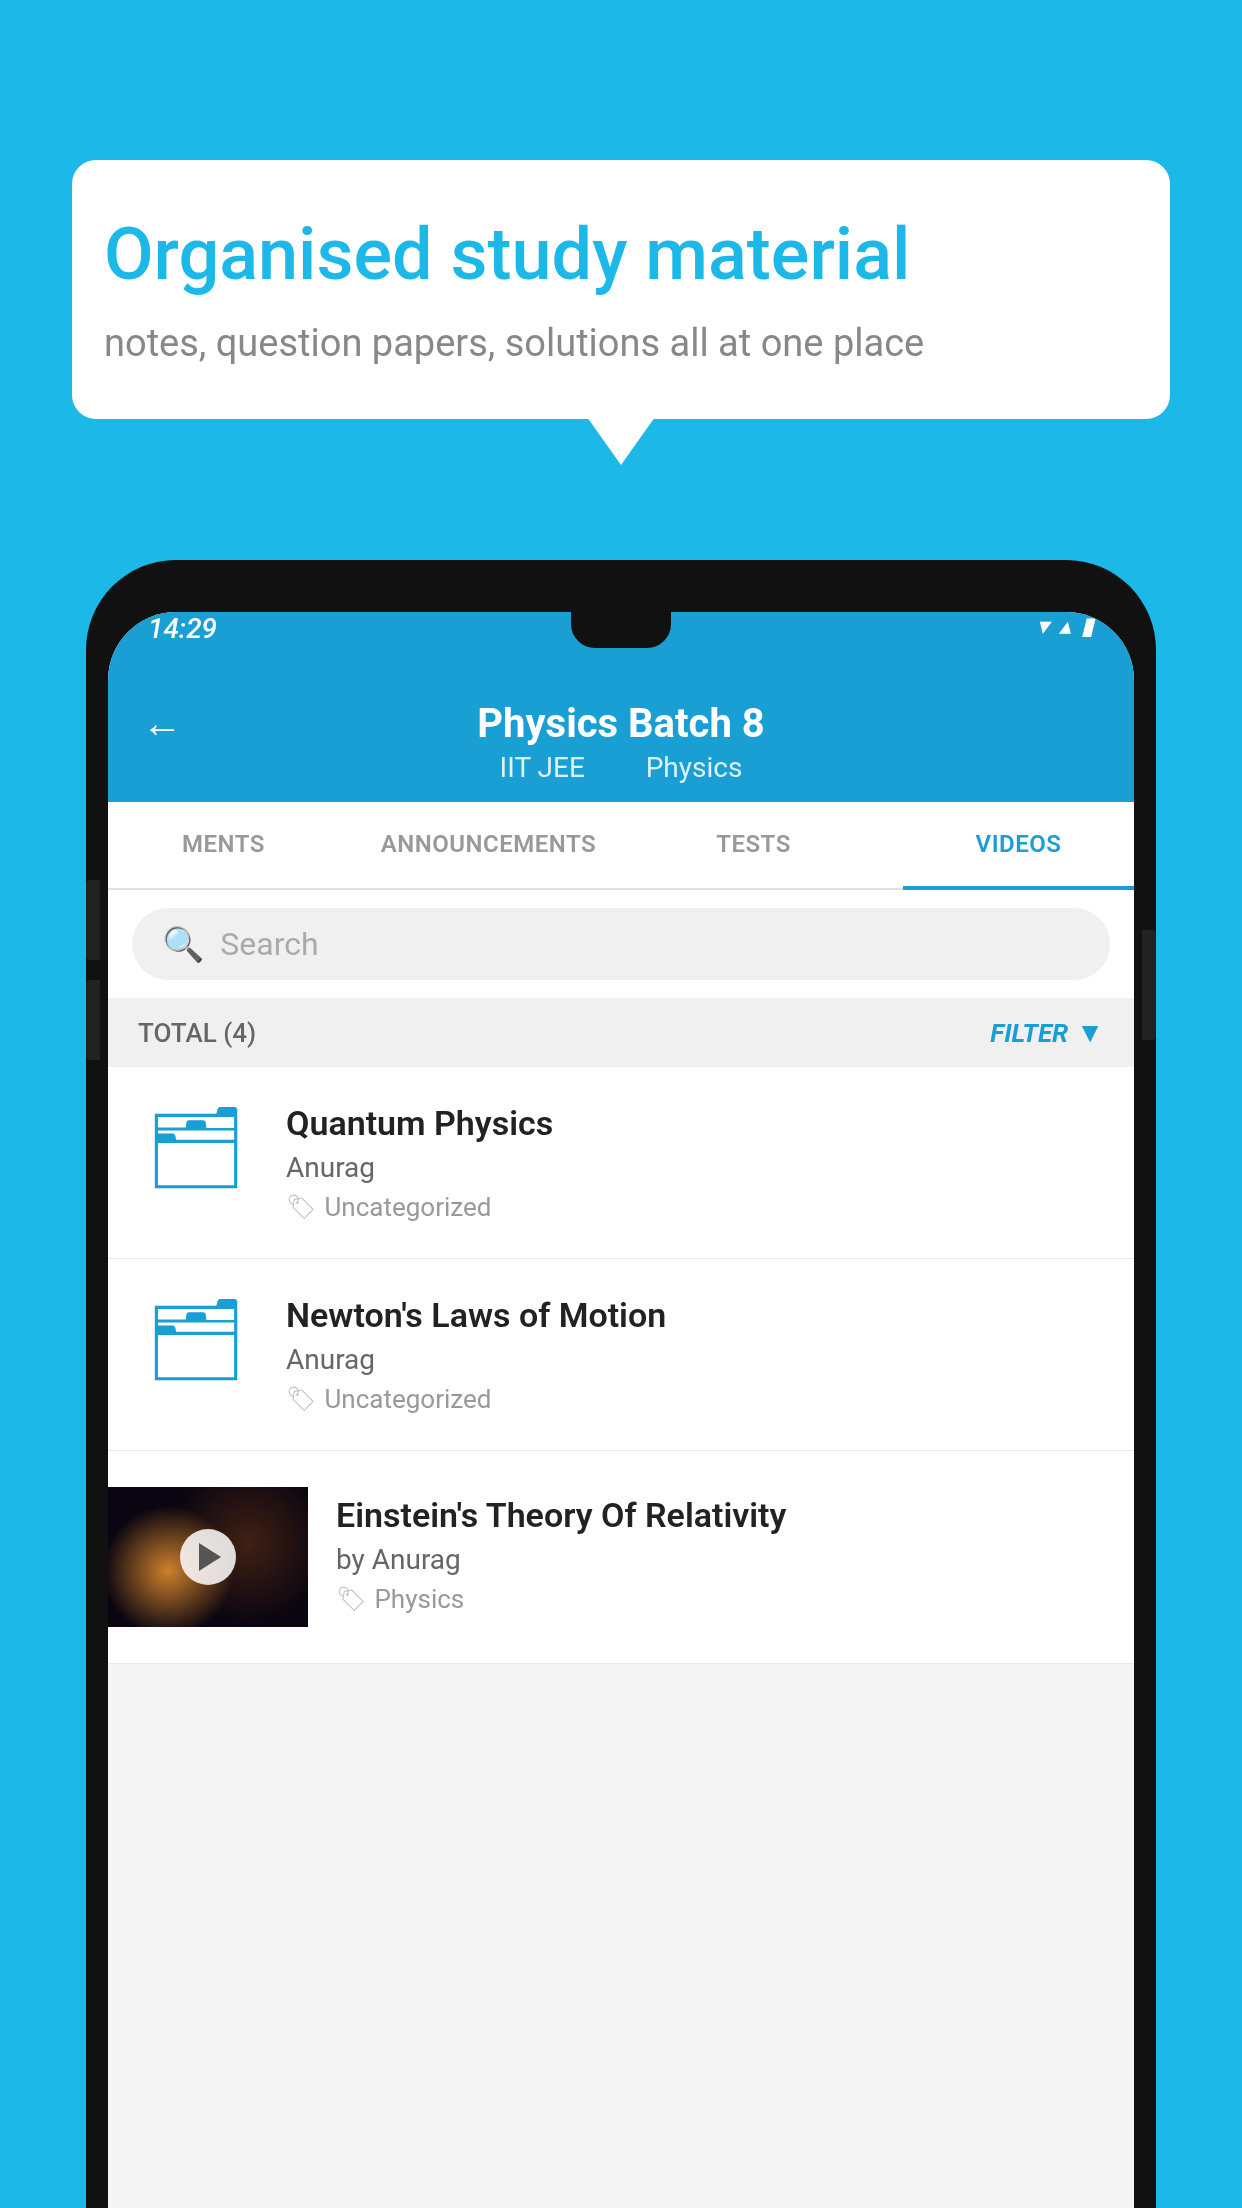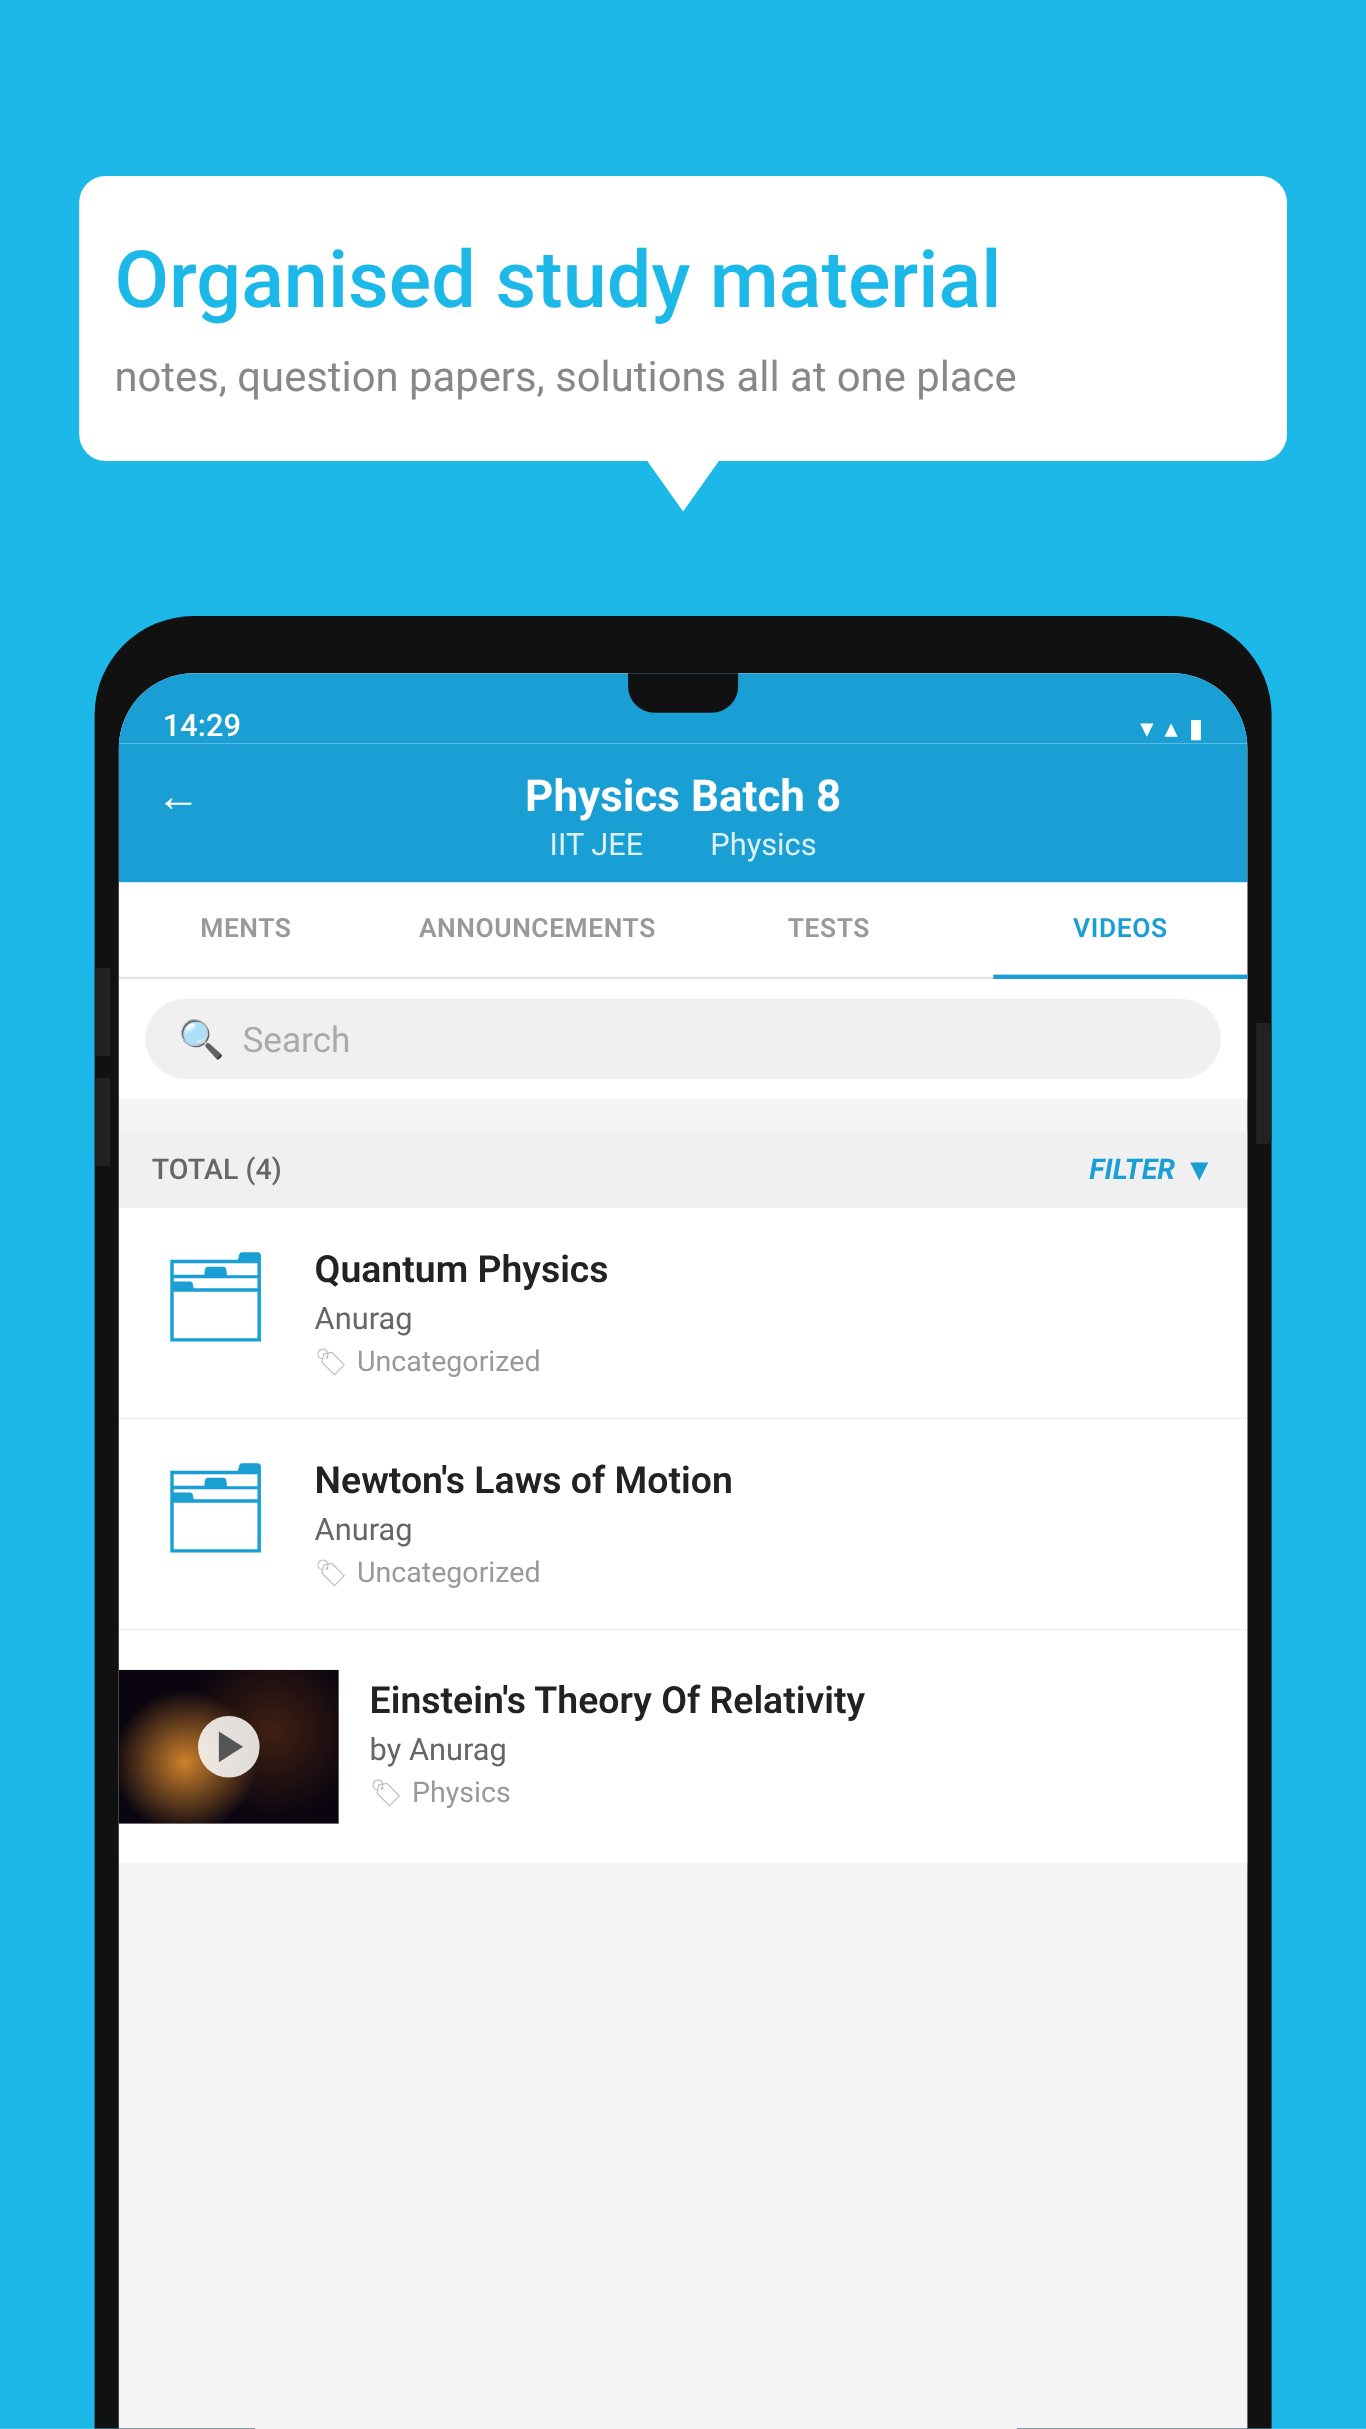--- a/index.html
+++ b/index.html
@@ -70,24 +70,25 @@
       background: #f5f5f5;
       border-radius: 68px 68px 0 0;
       overflow: hidden;
     }
 
     
     .status-bar {
       background: #1a9fd4;
       height: 64px;
       display: flex;
-      align-items: flex-end;
+      align-items: flex-start;
       justify-content: space-between;
       padding: 0 40px;
       border-radius: 68px 68px 0 0;
+      font-style: italic;
     }
     .status-time {
       color: white;
       font-size: 28px;
       font-weight: 500;
     }
     .status-icons {
       display: flex;
       align-items: center;
       gap: 10px;
@@ -184,21 +185,20 @@
       font-size: 32px;
     }
 
     
     .filter-bar {
       background: #f0f0f0;
       padding: 18px 30px;
       display: flex;
       justify-content: space-between;
       align-items: center;
-      margin-top: 30px;
     }
     .total-label {
       color: #666;
       font-size: 26px;
       font-weight: 500;
     }
     .filter-btn {
       color: #1a9fd4;
       font-size: 26px;
       font-weight: 700;

